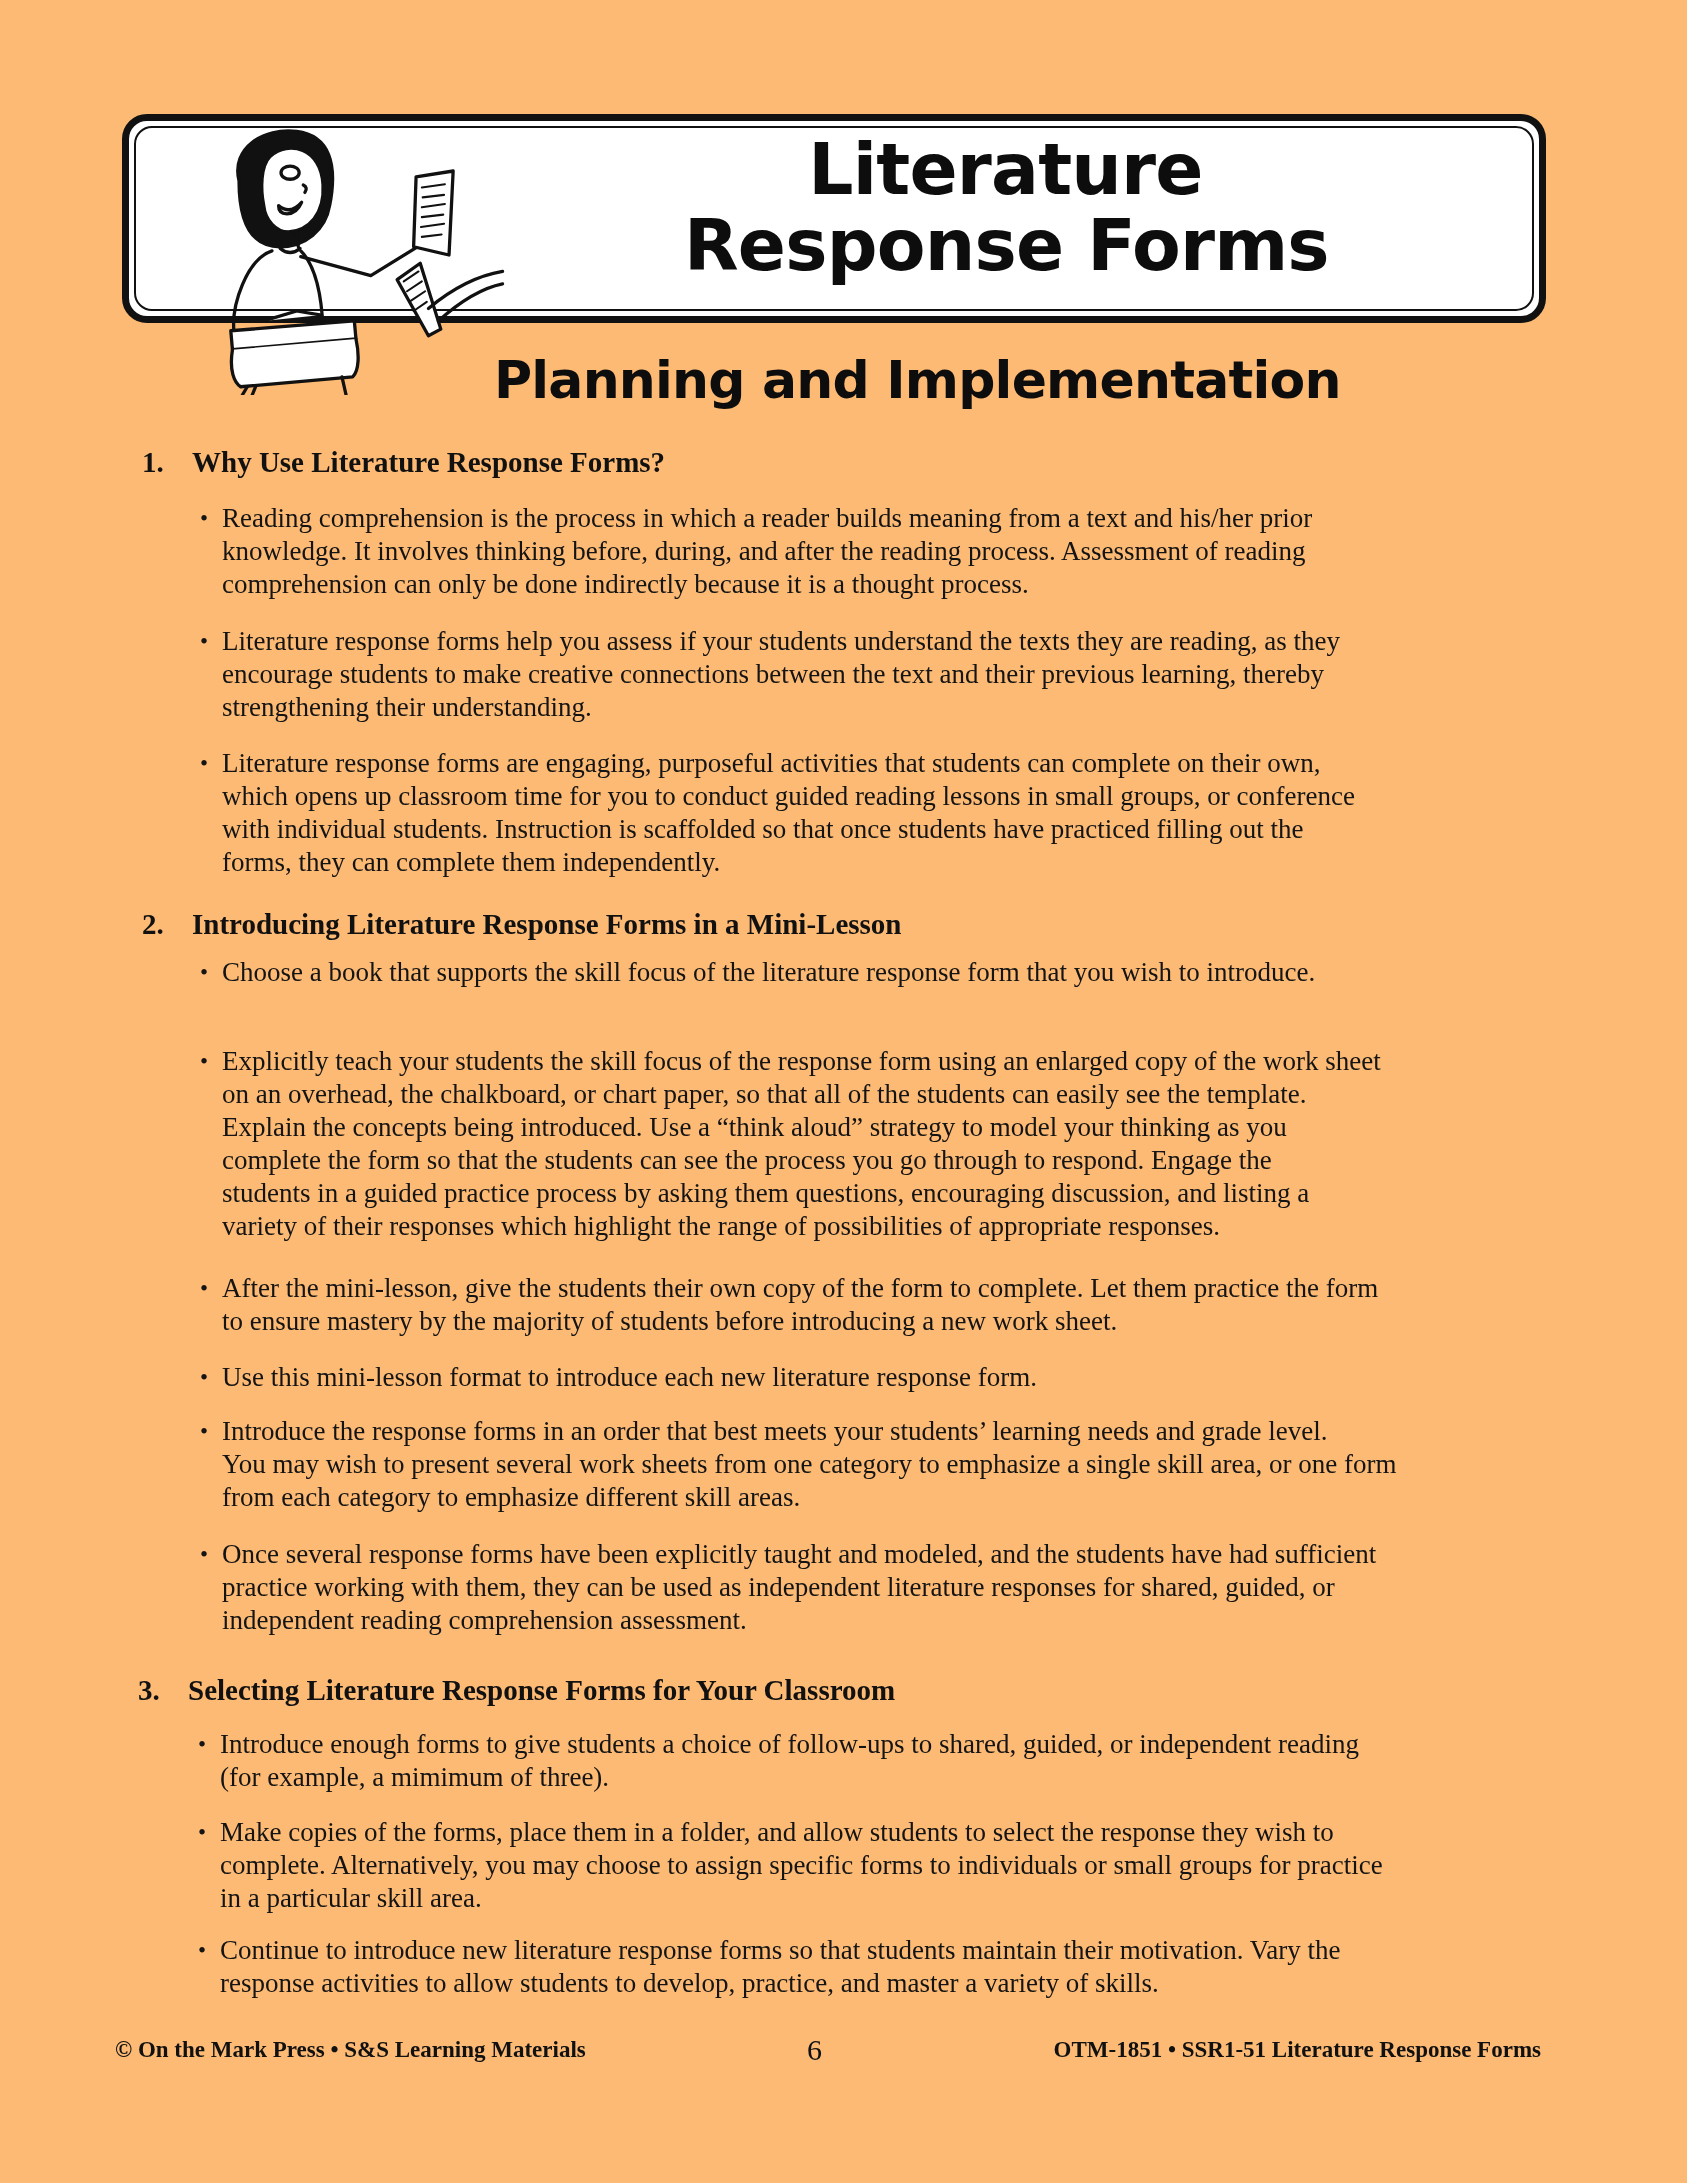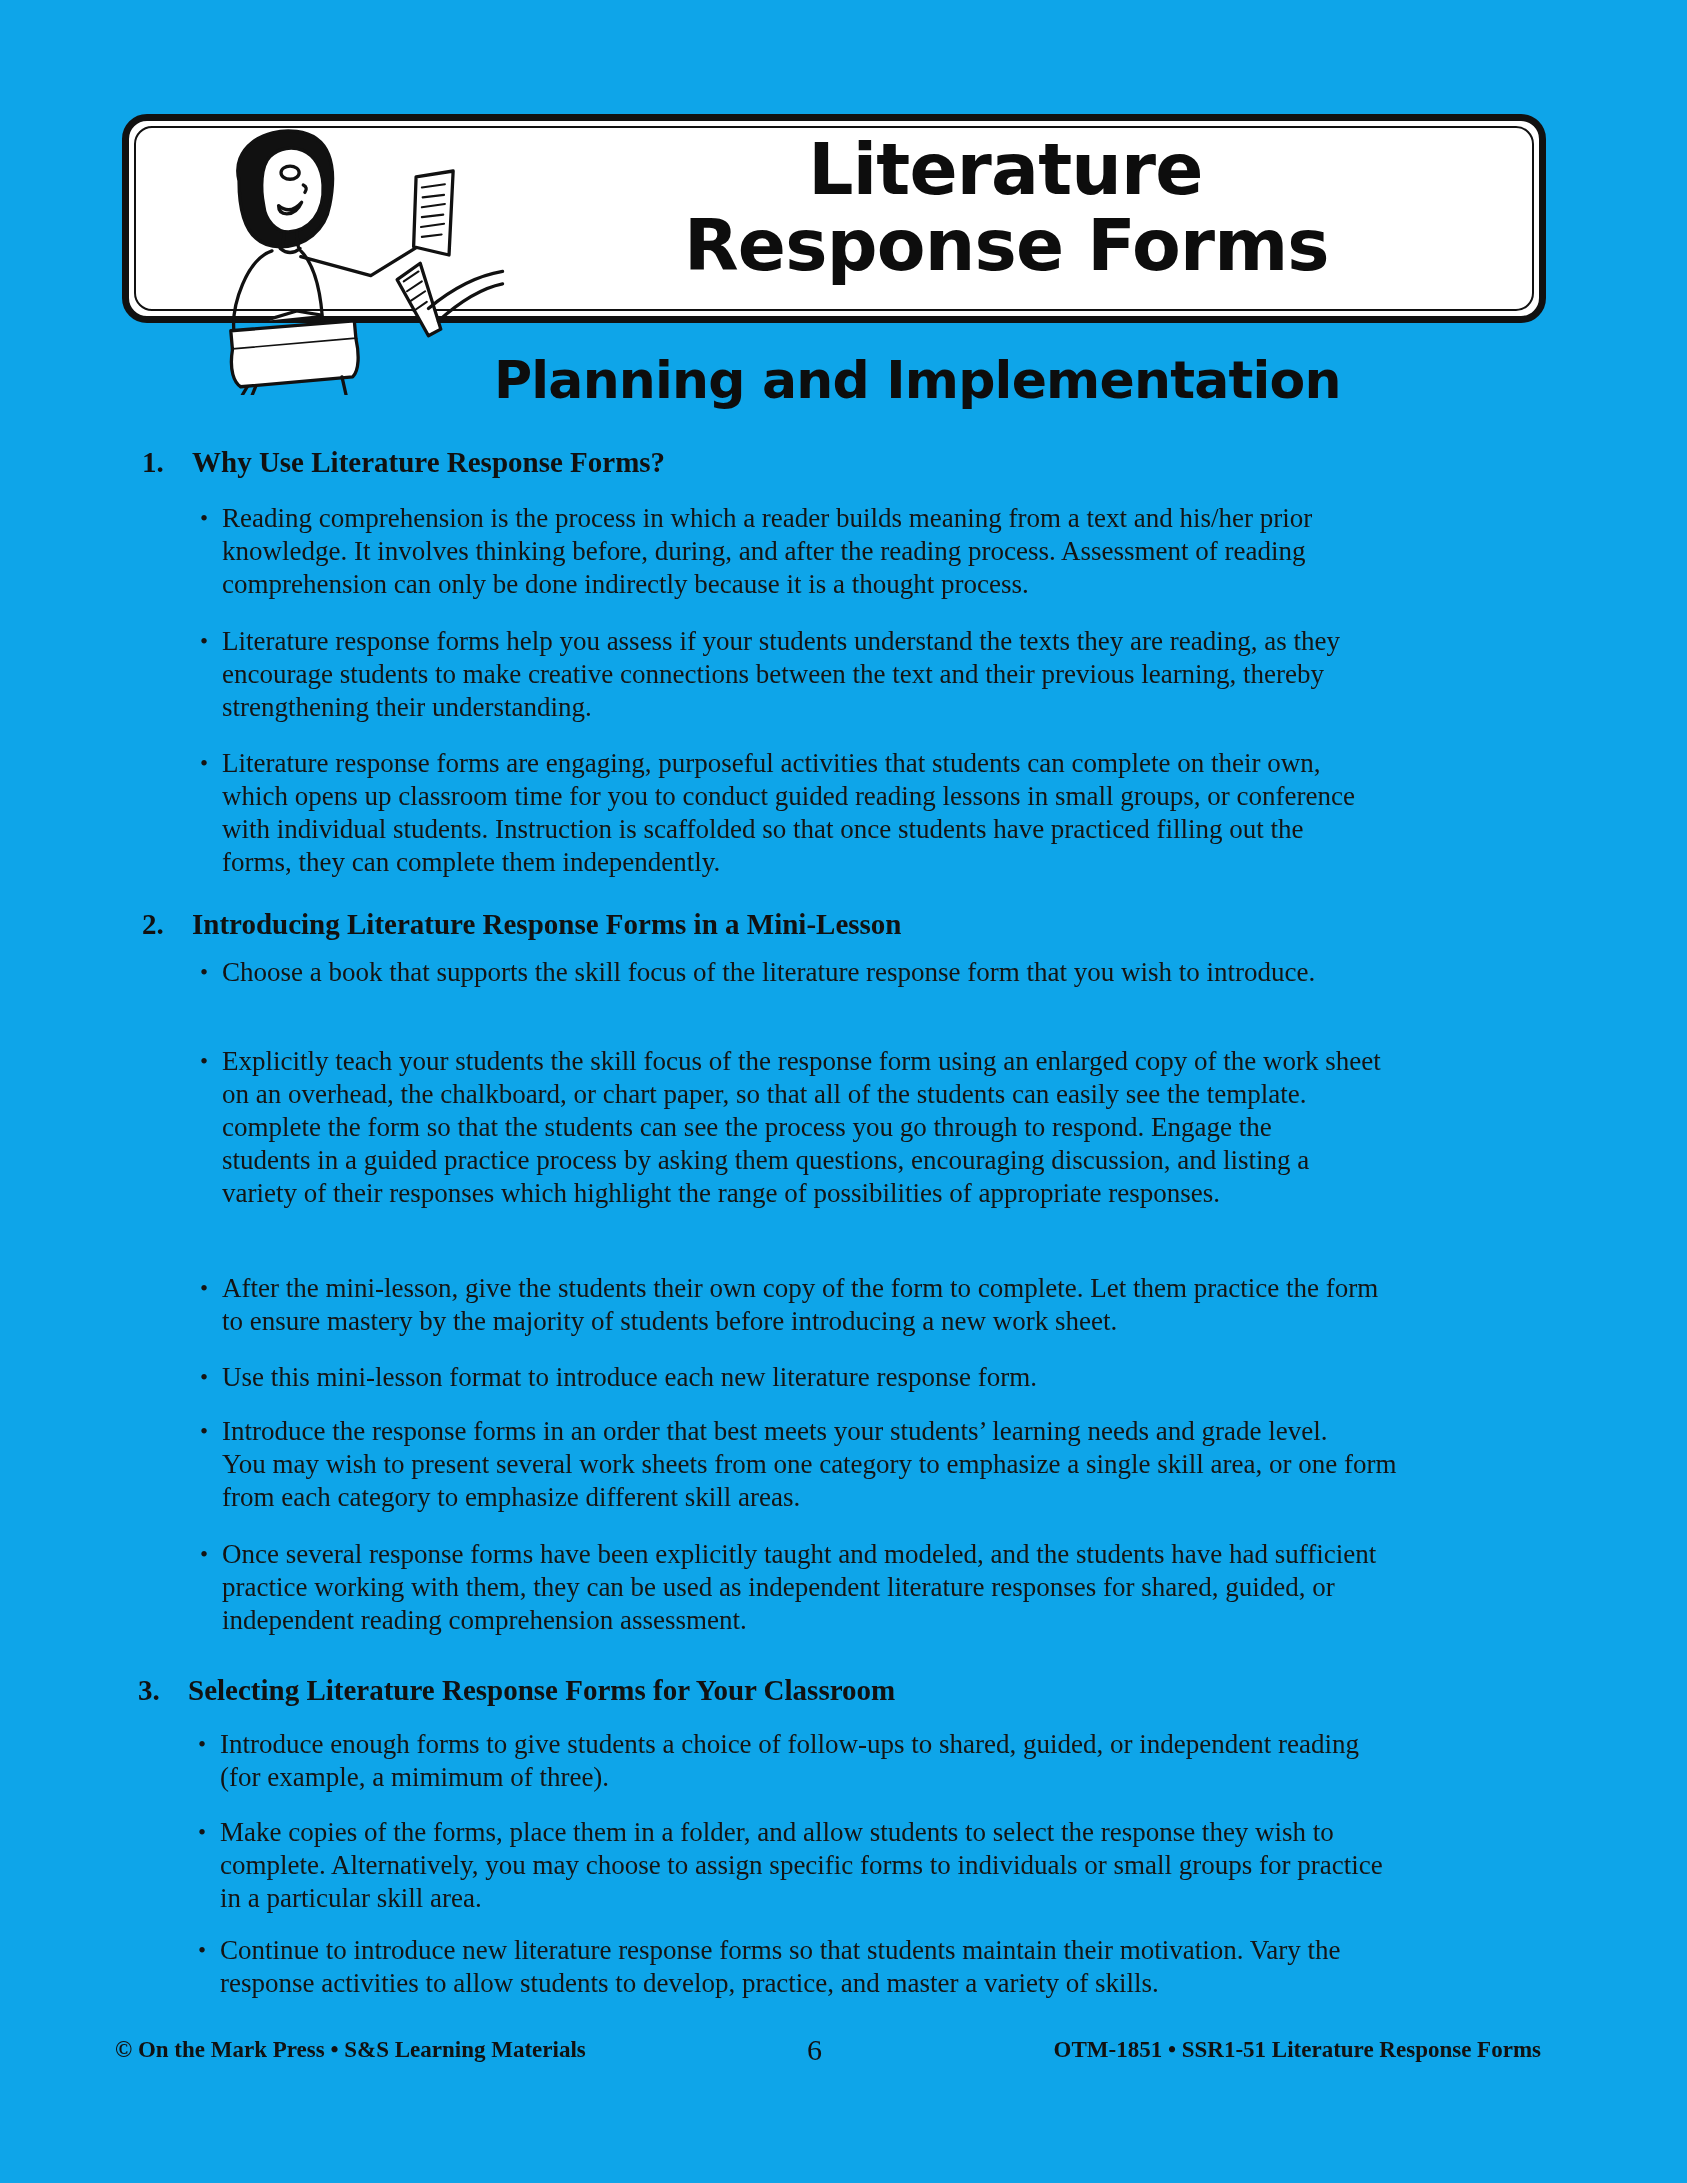--- a/index.html
+++ b/index.html
@@ -1,17 +1,17 @@
 <!DOCTYPE html>
 <html style="font-size:13px"><head>
 <meta charset="utf-8">
 <style>
   html, body { margin: 0; padding: 0; background: #ffffff; }
   body { width: 1687px; height: 2183px; position: relative; overflow: hidden; color: #141414; }
-  .page { position: absolute; left: 0; top: 0; width: 1687px; height: 2183px; background: #0ea5e9; }
+  .page { position: absolute; left: 0; top: 0; width: 1687px; height: 2183px; background: #fdba74; }
 
   
   .banner-outer {
     position: absolute; left: 122px; top: 114px; width: 1424px; height: 209px;
     box-sizing: border-box; border: 7.4px solid #111; border-radius: 25px; background: #fff;
   }
   .banner-inner {
     position: absolute; left: 134px; top: 126px; width: 1400px; height: 185px;
     box-sizing: border-box; border: 2.5px solid #111; border-radius: 18px;
   }
@@ -135,20 +135,21 @@
     <span class="dot">•</span>
     <div class="lines">
       <div class="line">Choose a book that supports the skill focus of the literature response form that you wish to introduce.</div>
     </div>
   </div>
   <div class="bullet" style="top:1045px">
     <span class="dot">•</span>
     <div class="lines">
       <div class="line">Explicitly teach your students the skill focus of the response form using an enlarged copy of the work sheet</div>
       <div class="line">on an overhead, the chalkboard, or chart paper, so that all of the students can easily see the template.</div>
+      <div class="line">Explain the concepts being introduced.  Use a “think aloud” strategy to model your thinking as you</div>
       <div class="line">complete the form so that the students can see the process you go through to respond.  Engage the</div>
       <div class="line">students in a guided practice process by asking them questions, encouraging discussion, and listing a</div>
       <div class="line">variety of their responses which highlight the range of possibilities of appropriate responses.</div>
     </div>
   </div>
   <div class="bullet" style="top:1272px">
     <span class="dot">•</span>
     <div class="lines">
       <div class="line">After the mini-lesson, give the students their own copy of the form to complete.  Let them practice the form</div>
       <div class="line">to ensure mastery by the majority of students before introducing a new work sheet.</div>

